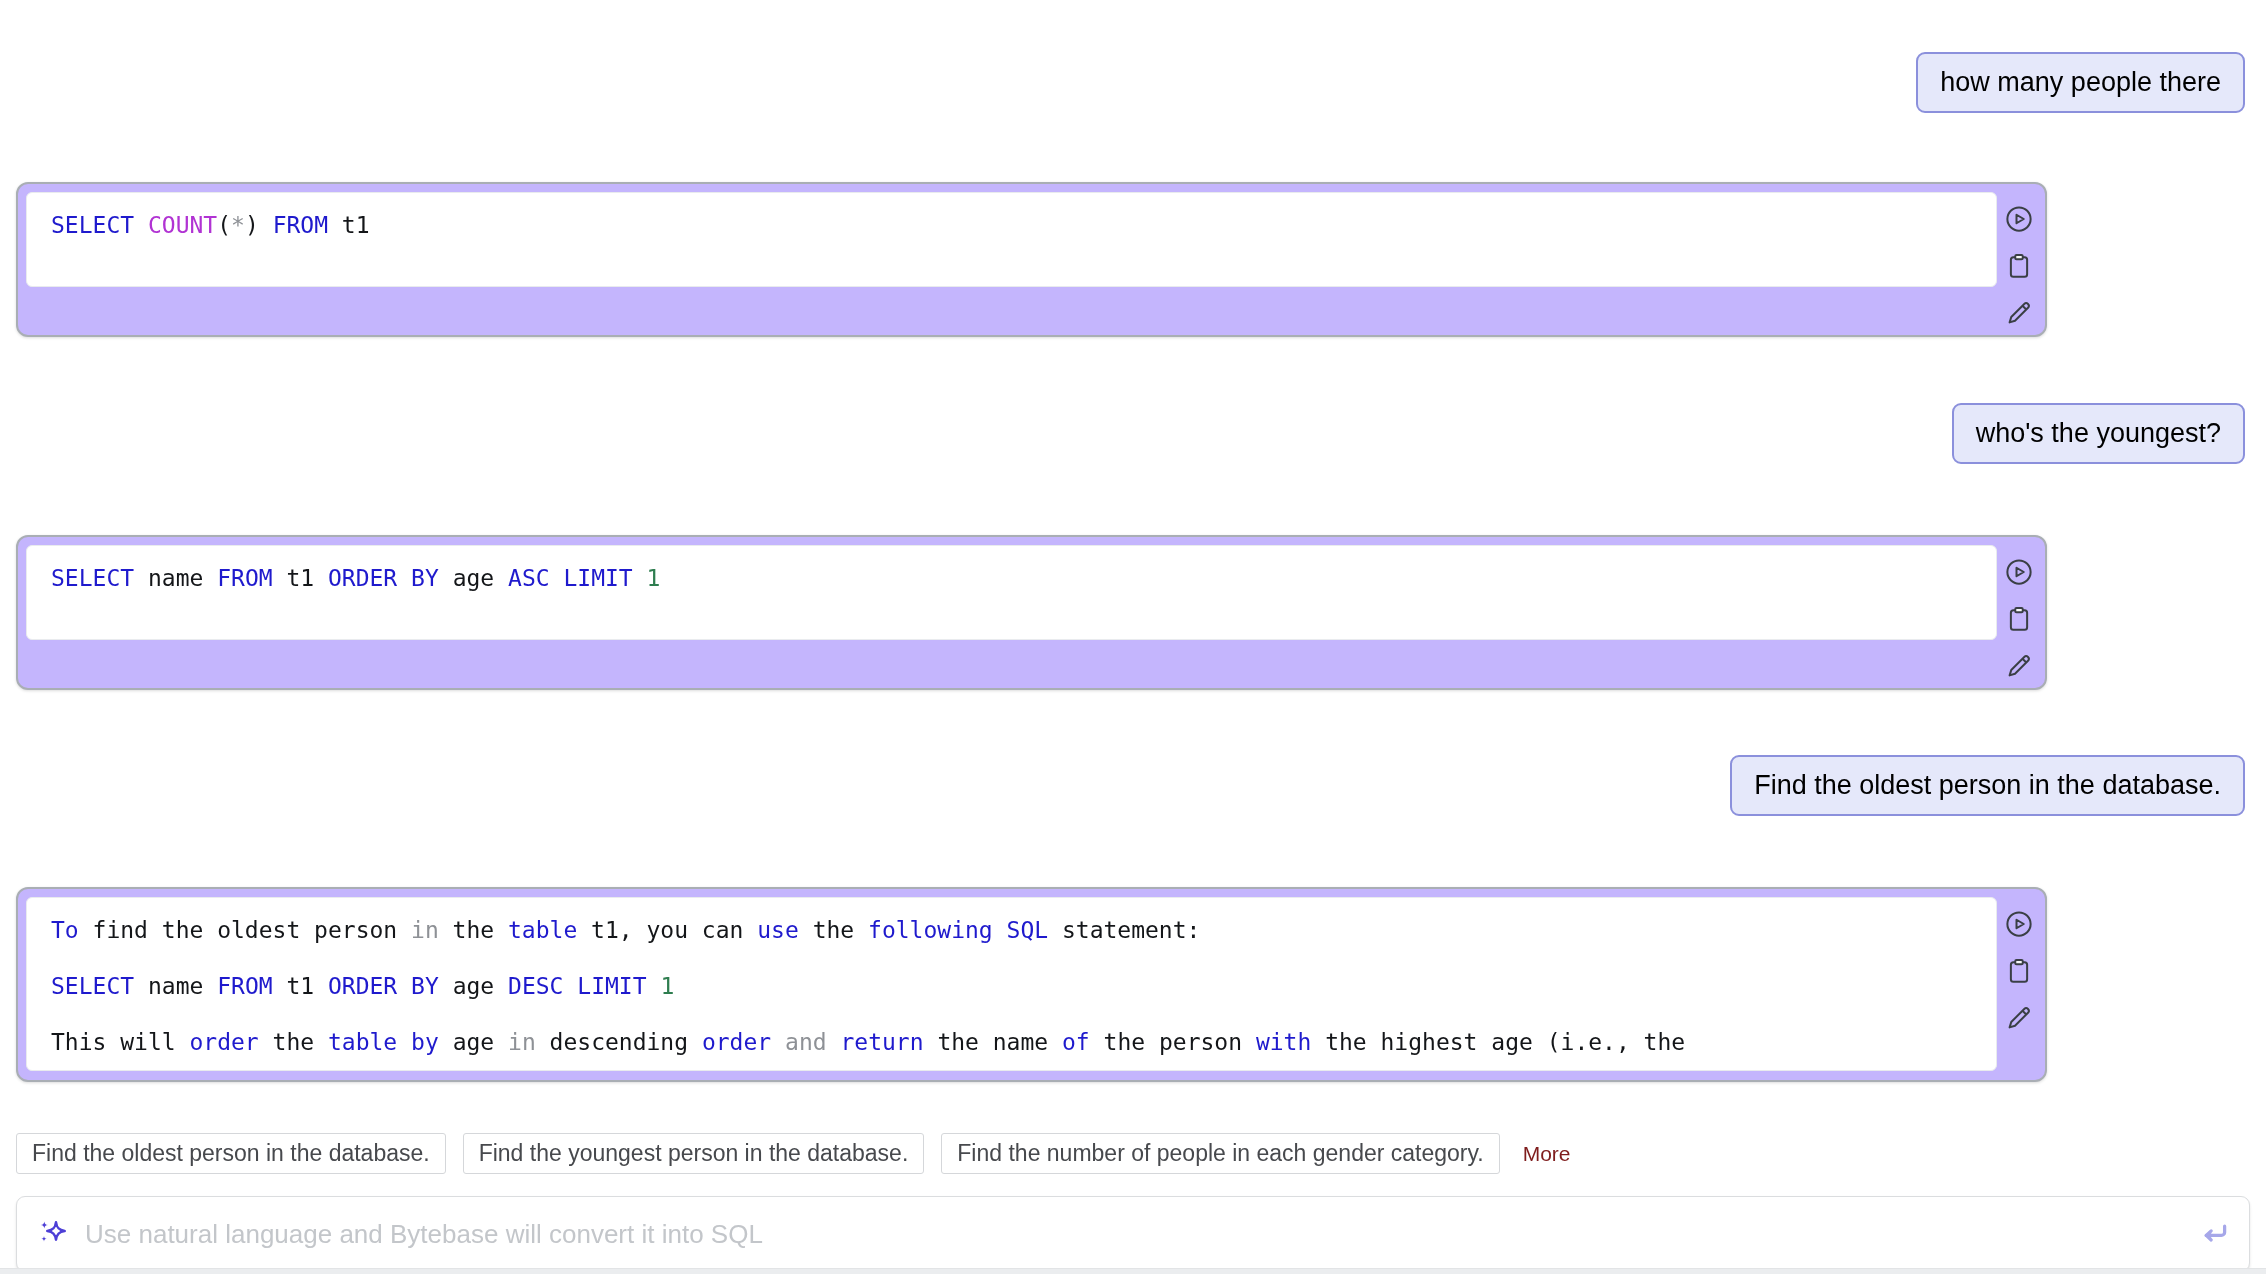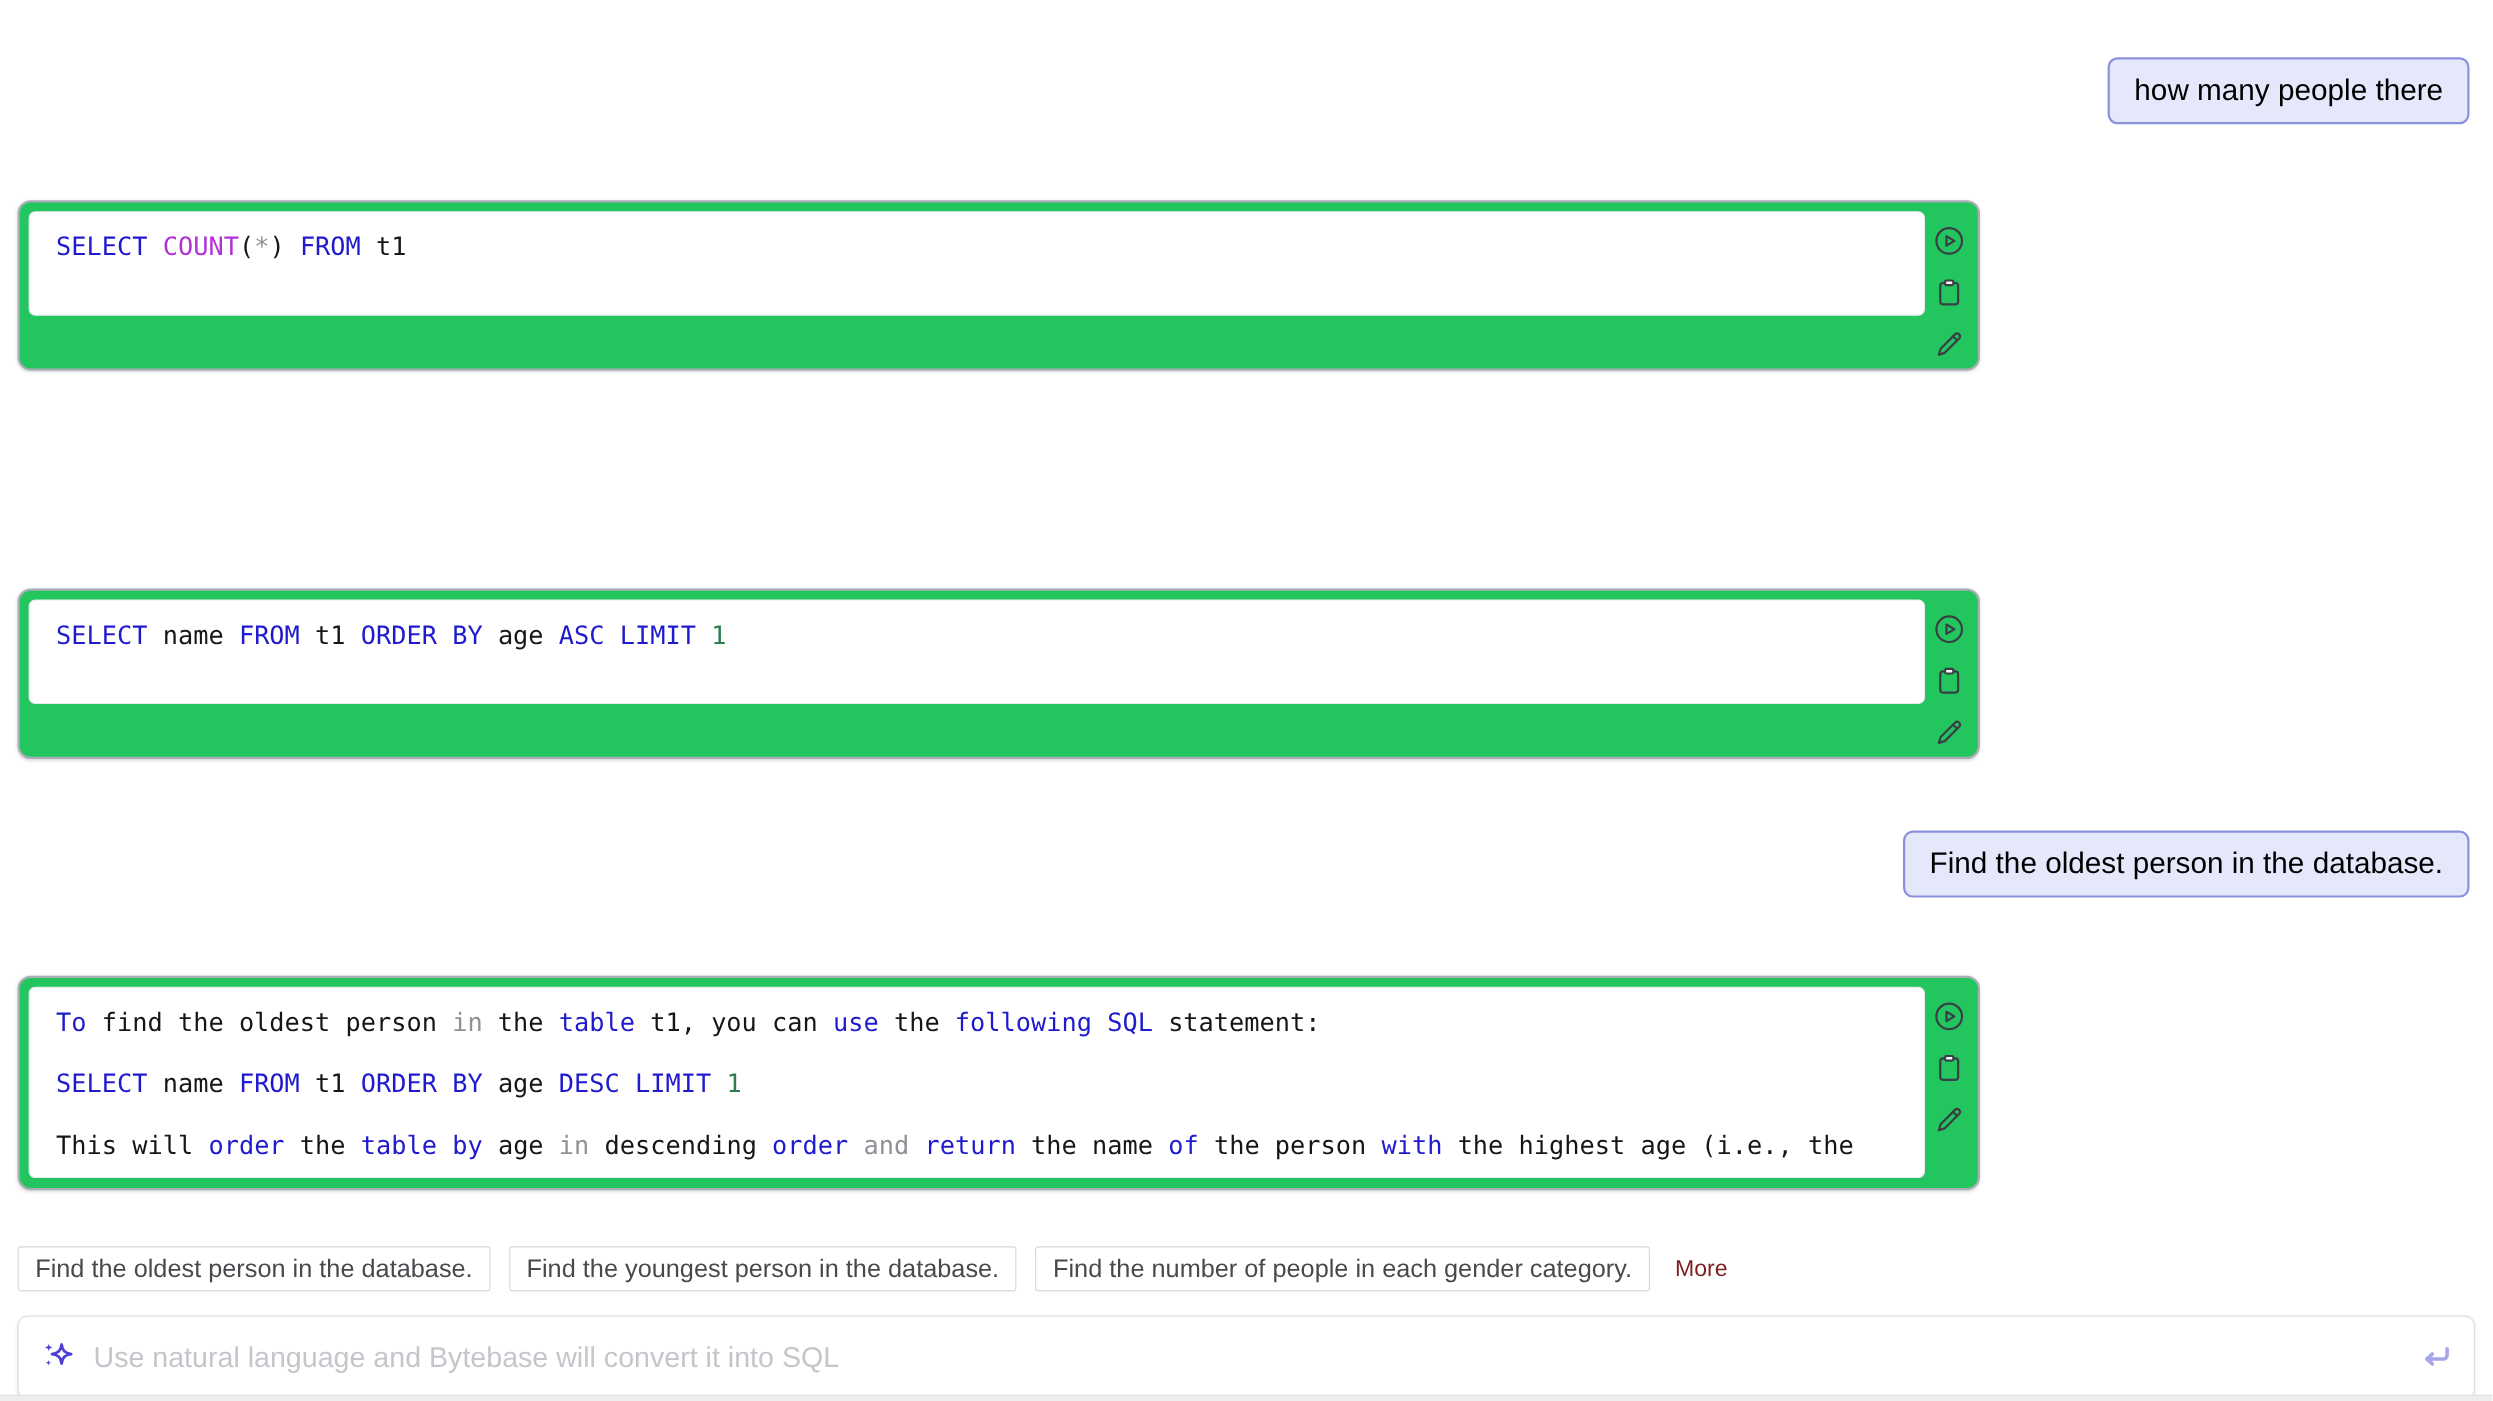--- a/index.html
+++ b/index.html
@@ -9,22 +9,22 @@
     background:#ffffff; font-family:"Liberation Sans", sans-serif;
   }
   
   .bubble {
     position:absolute; right:21px;
     background:#e5e8fa; border:2px solid #8b90dc; border-radius:9px;
     padding:13px 22px; font-size:27px; color:#000000; white-space:nowrap;
   }
   
   .ai-block {
-    position:absolute; left:16px; width:1784px;
-    background:#22c55e; border:2px solid #a9aeb4; border-radius:12px;
+    position:absolute; left:16px; width:2031px;
+    background:#c4b5fd; border:2px solid #a9aeb4; border-radius:12px;
     box-shadow:0 1px 3px rgba(0,0,0,0.14);
     padding-left:12px;
   }
   .code-area {
     position:absolute; left:8px; top:8px; right:48px;
     background:#ffffff; border:1px solid #e9ebee; border-radius:6px;
     overflow:hidden; white-space:nowrap;
     font-family:"DejaVu Sans Mono", monospace; font-size:23px;
     padding:4px 0 0 24px;
   }
@@ -101,20 +101,21 @@
       </button>
       <button class="icon-btn">
         <svg width="30" height="30" viewBox="0 0 24 24" fill="none" stroke="#3a3f45" stroke-width="1.6" stroke-linejoin="round">
           <path d="M4.5 19.5 L5.8 15.2 L16.2 4.8 A2.1 2.1 0 0 1 19.2 7.8 L8.8 18.2 Z"></path>
             <path d="M14.8 6.2 L17.8 9.2"></path>
         </svg>
       </button>
     </div>
   </div>
 
+  <div class="bubble" style="top:403px;">who's the youngest?</div>
 
   <div class="ai-block" style="top:535px; height:155px;">
     <div class="code-area" style="height:95px;">
         <div class="code-line"><span class="seg-kw">SELECT</span><span class="seg-pl"> name </span><span class="seg-kw">FROM</span><span class="seg-pl"> t1 </span><span class="seg-kw">ORDER</span><span class="seg-pl"> </span><span class="seg-kw">BY</span><span class="seg-pl"> age </span><span class="seg-kw">ASC</span><span class="seg-pl"> </span><span class="seg-kw">LIMIT</span><span class="seg-num"> 1</span></div>
       </div>
     <div class="icon-col">
       <button class="icon-btn">
         <svg width="30" height="30" viewBox="0 0 24 24" fill="none" stroke="#3a3f45" stroke-width="1.6">
           <circle cx="12" cy="12" r="9.3"></circle>
             <path d="M10 8.6 L15.8 12 L10 15.4 Z" stroke-linejoin="round"></path>

